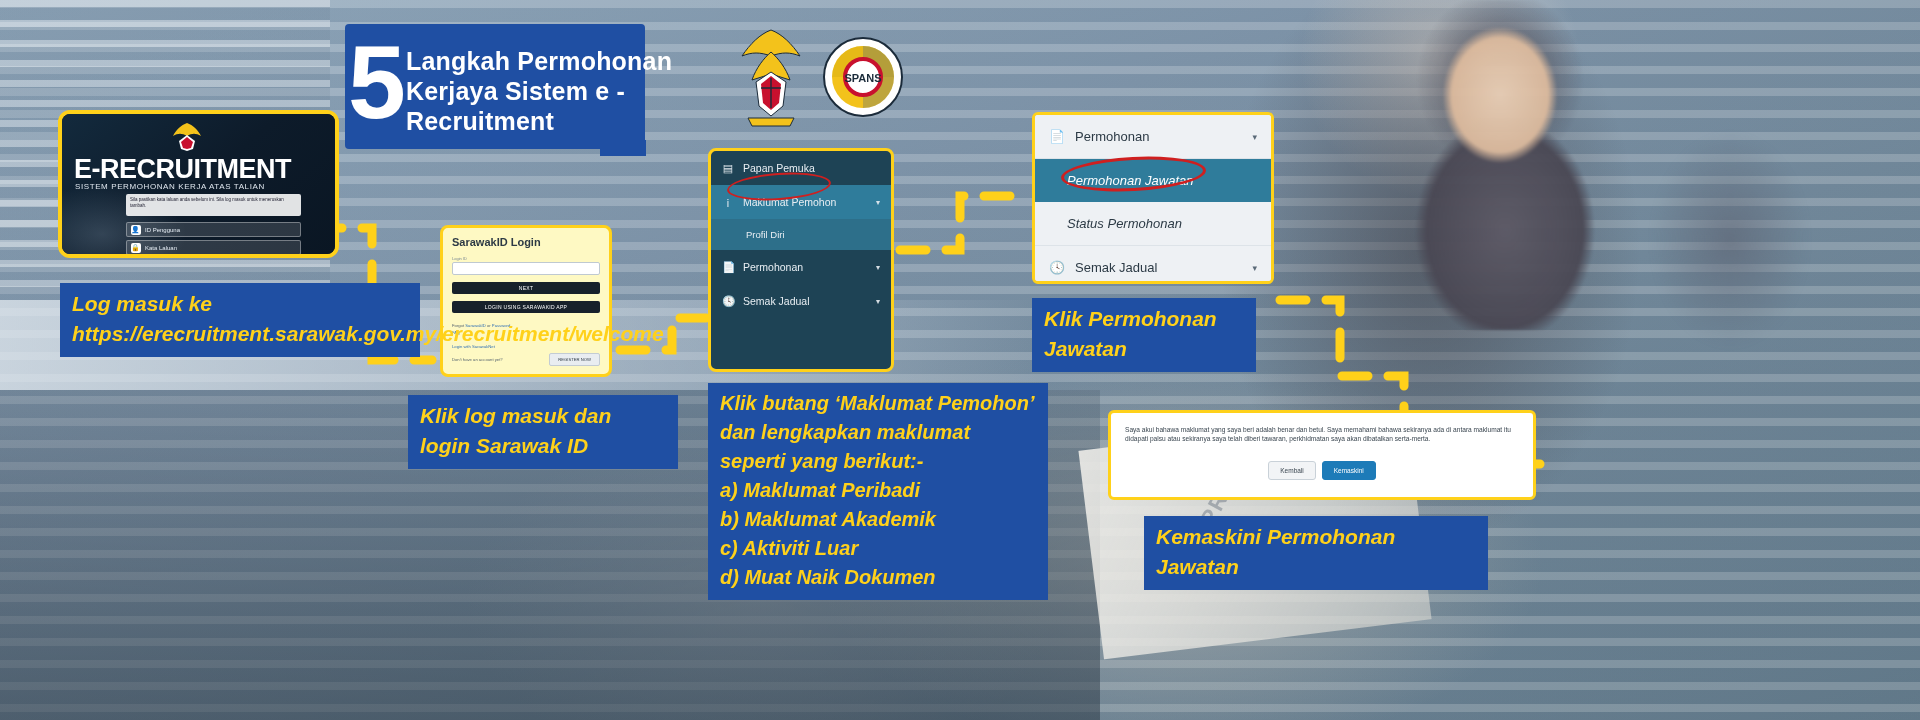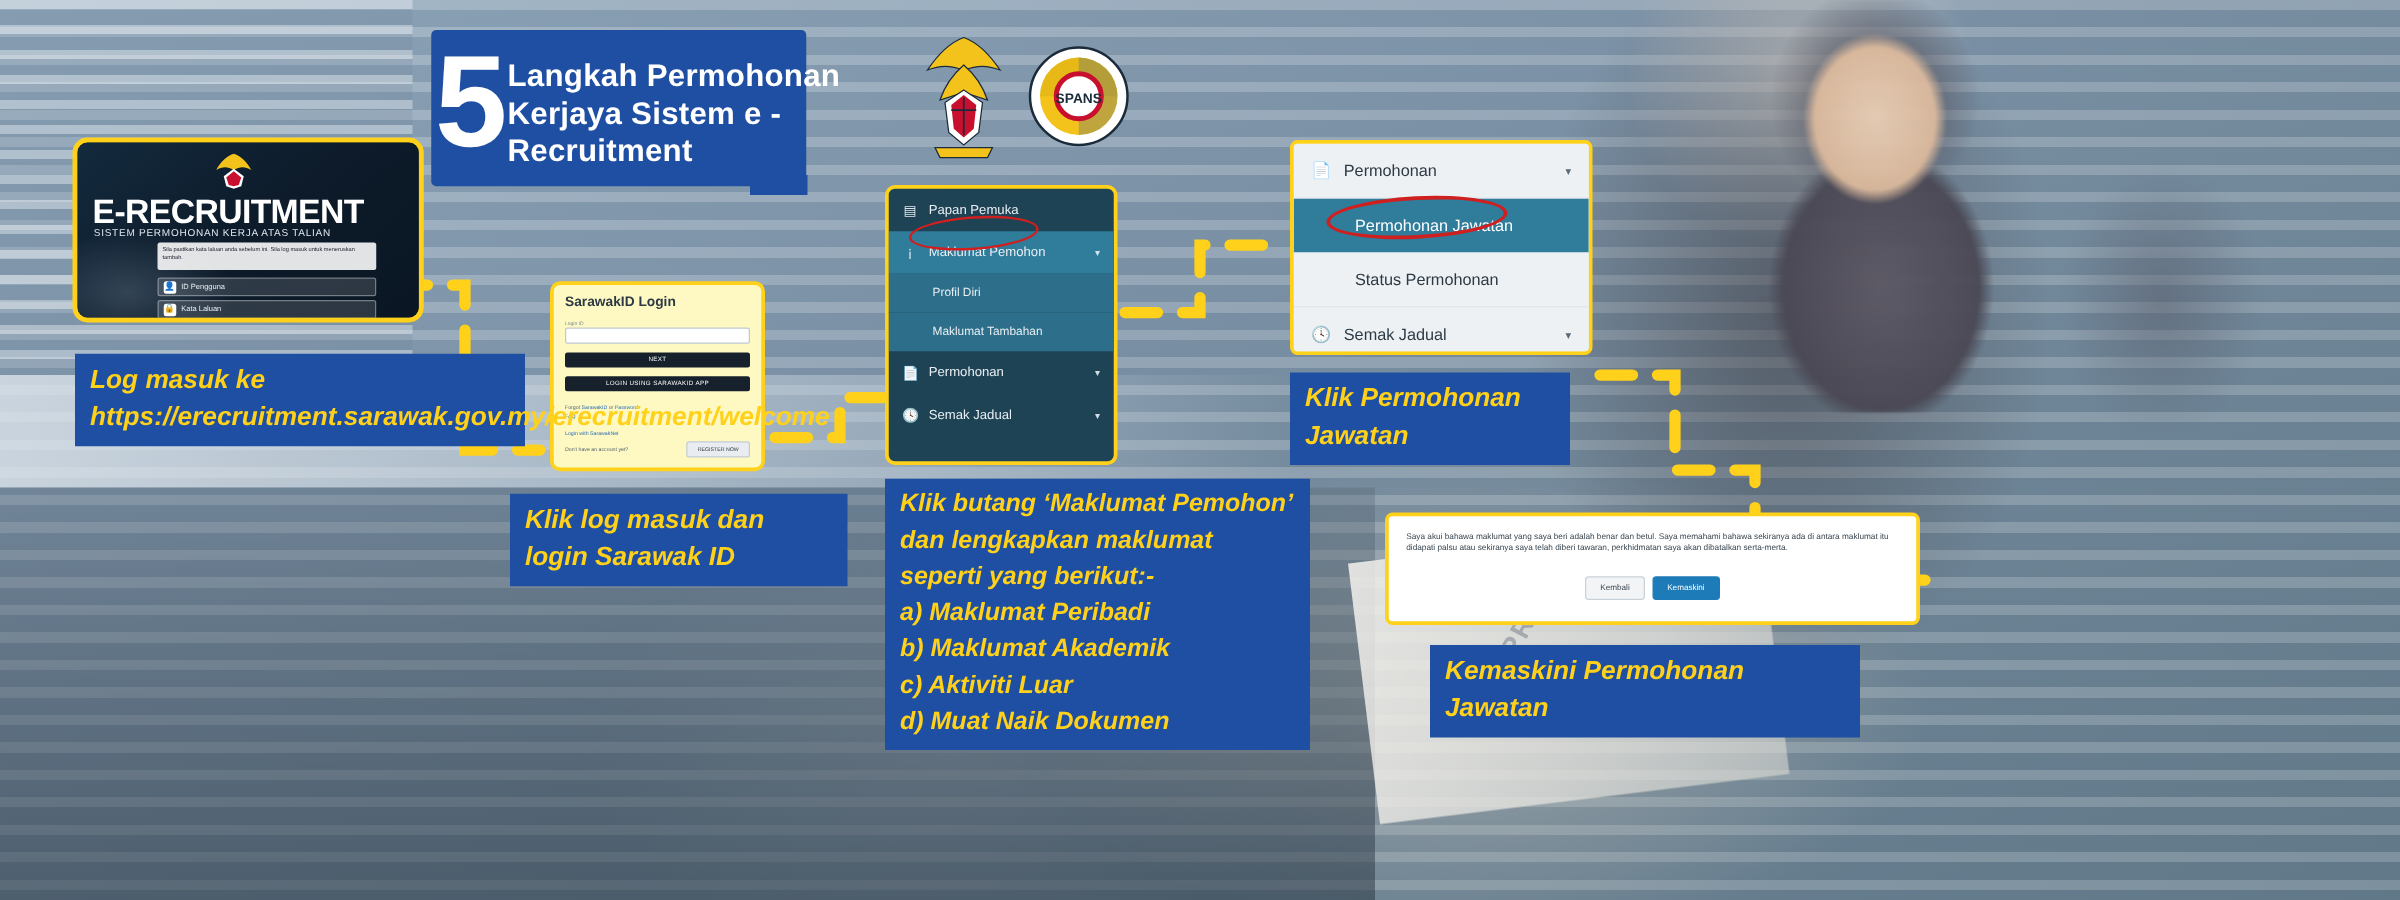--- a/index.html
+++ b/index.html
@@ -201,21 +201,21 @@
     border: 3px solid #ffd11a; border-radius: 6px;
     background: #eef1f4; overflow: hidden;
   }
   #shot-perm .row {
     height: 43px; display: flex; align-items: center; gap: 12px;
     padding: 0 14px; color: #2c3a45; font-size: 13px; background: #eef1f4;
   }
   #shot-perm .row .ic { width: 14px; text-align: center; font-size: 13px; color: #5a6a77; }
   #shot-perm .row .car { margin-left: auto; font-size: 9px; color: #5a6a77; }
   #shot-perm .row.sel { background: #2f7c9b; color: #ffffff; }
-  #shot-perm .row.sub { padding-left: 49px; }
+  #shot-perm .row.sub { padding-left: 32px; font-style: italic; }
   #shot-perm .divider { height: 1px; background: #dde3e8; }
   #shot-perm .ellipse {
     position: absolute; left: 26px; top: 42px; width: 145px; height: 34px;
     border: 3px solid #cf1f1f; border-radius: 50%;
     transform: rotate(-3deg);
   }
 
   
   #shot-akuan {
     position: absolute; left: 1108px; top: 410px; width: 428px; height: 90px;
@@ -347,23 +347,20 @@
     <span class="car"></span>
   </div>
   <div class="row active">
     <span class="ic">ℹ</span>
     <span>Maklumat Pemohon</span>
     <span class="car">▾</span>
   </div>
   <div class="sub">
     <span>Profil Diri</span>
   </div>
-  <div class="sub alt">
-    <span>Maklumat Tambahan</span>
-  </div>
   <div class="row">
     <span class="ic">📄</span>
     <span>Permohonan</span>
     <span class="car">▾</span>
   </div>
   <div class="row">
     <span class="ic">🕓</span>
     <span>Semak Jadual</span>
     <span class="car">▾</span>
   </div>

